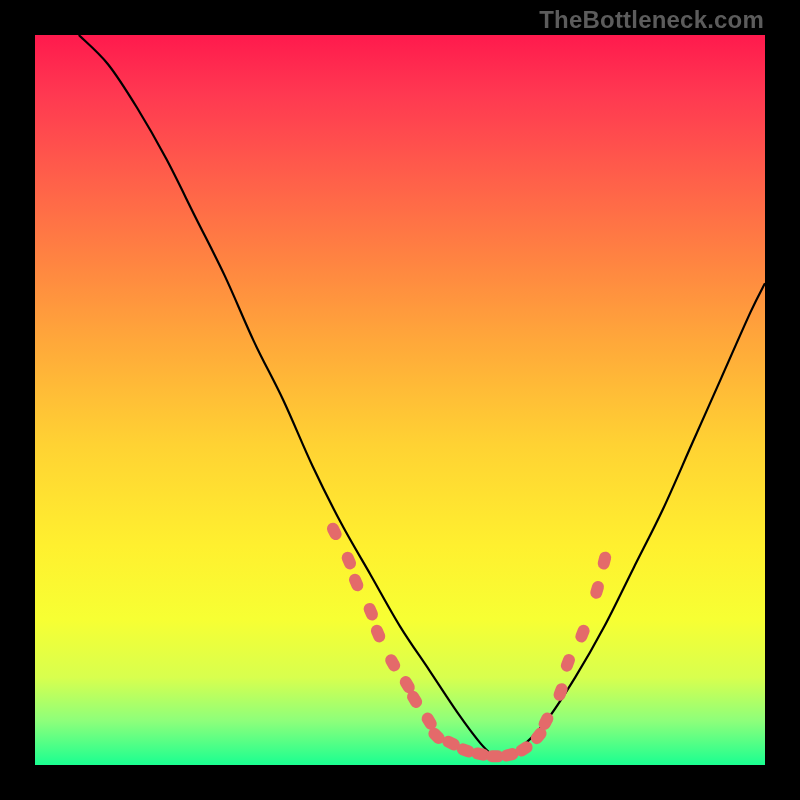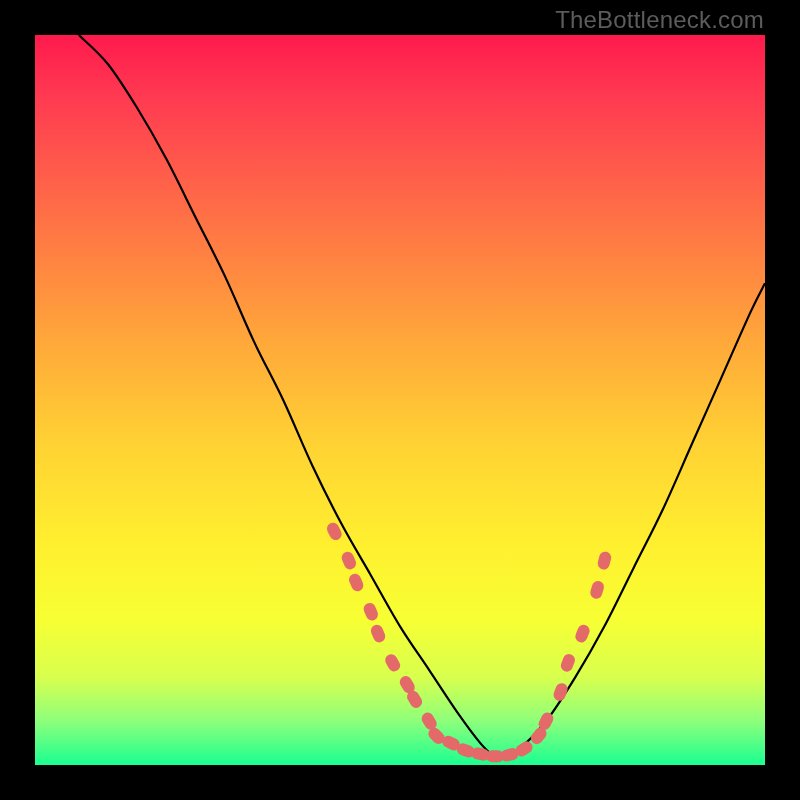--- a/index.html
+++ b/index.html
@@ -40,21 +40,21 @@
       #8dff7b 94%,
       #1aff91 100%
     );
   }
   .watermark {
     position: absolute;
     top: 6px;
     right: 36px;
     color: #5c5c5c;
     font-size: 24px;
-    font-weight: 400;
+    font-weight: 700;
     letter-spacing: 0.2px;
     user-select: none;
     margin-left: 12px;
   }
   svg.curves {
     position: absolute;
     left: 0;
     top: 0;
     width: 730px;
     height: 730px;

